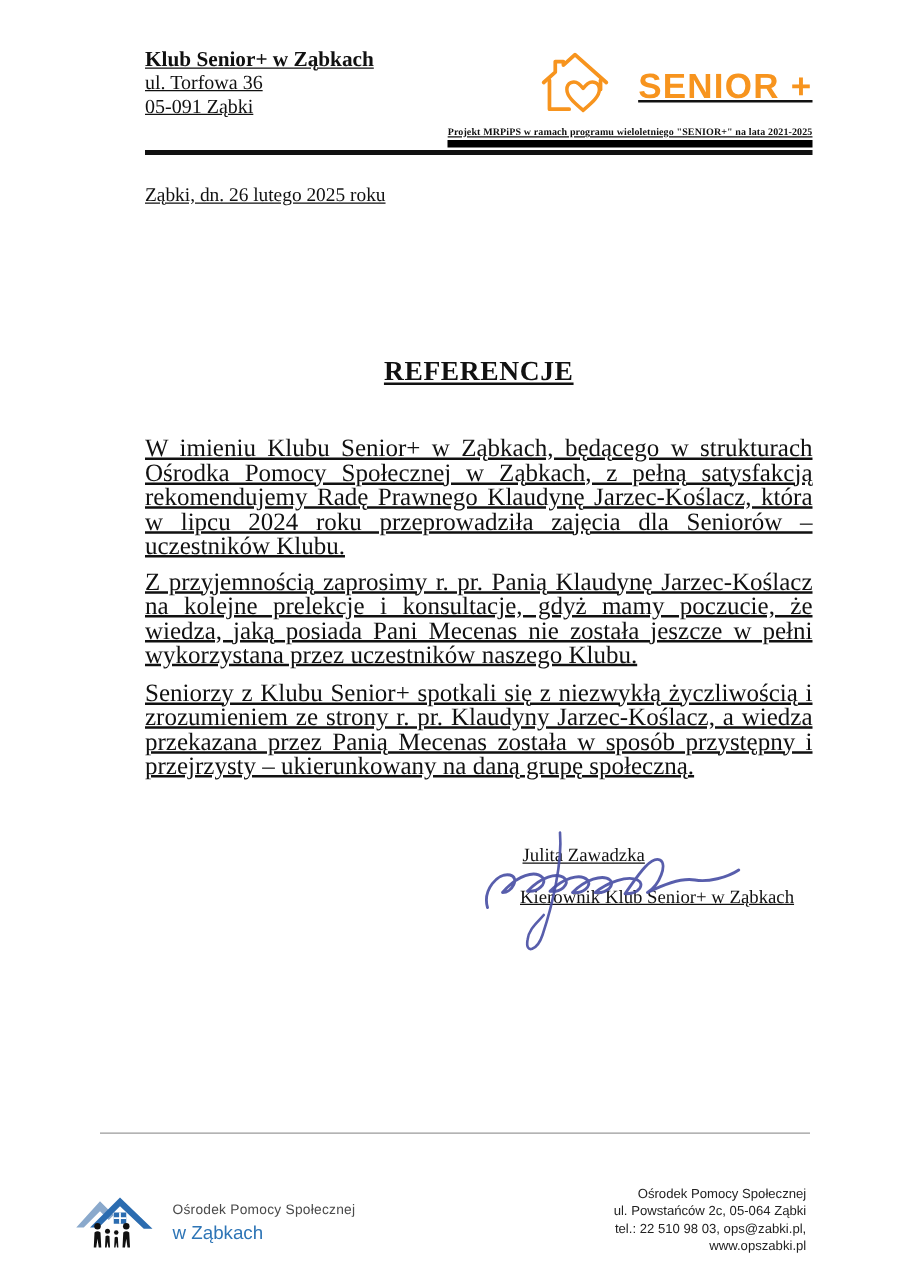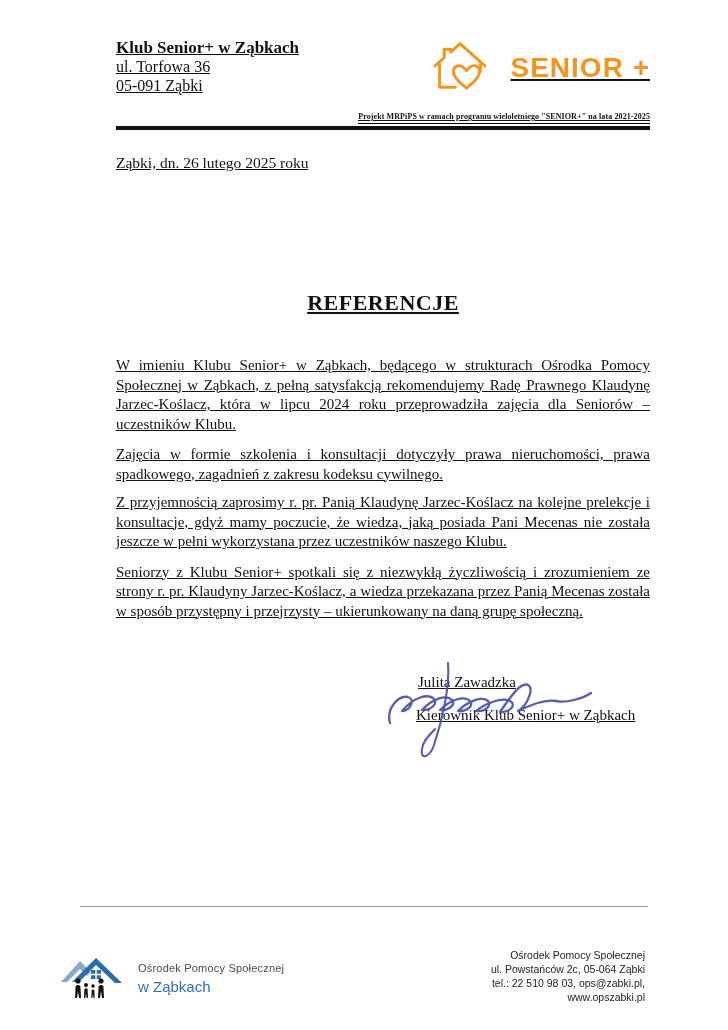--- a/index.html
+++ b/index.html
@@ -29,37 +29,37 @@
   .logo-row{display:flex;align-items:center;gap:22px;}
   .logo-text{
     font-family:"Liberation Sans", sans-serif;
     font-weight:700;font-size:28px;letter-spacing:1px;
     color:var(--accent-orange);
     line-height:1;
   }
   .tagline{
     font-size:8px;font-weight:bold;
     letter-spacing:0.1px;
-    margin-top:16px;
+    margin-top:4px;
     padding-bottom:2px;
-    border-bottom:1px solid #000000;
+    border-bottom:6px solid #000000;
     color:#111;
     white-space:nowrap;
   }
   .thick-rule{height:4px;background:#111;margin-top:2px;}
   
   .date-line{margin-top:24px;font-size:15.5px;}
   
   .doc-title{
     margin-top:118px;text-align:center;
     font-size:22px;font-weight:bold;letter-spacing:0.5px;line-height:26px;
   }
   
   .para{
-    font-size:15px;line-height:19.5px;
+    font-size:20px;line-height:19.5px;
     text-align:justify;
   }
   .para.p1{margin-top:40px;}
   .para.p2{margin-top:11px;}
   .para.p3{margin-top:11px;}
   .para.p4{margin-top:9px;}
   
   .sig-block{position:relative;margin-left:300px;margin-top:52px;width:260px;}
   .sig-name{font-size:15px;line-height:19px;padding-left:2px;}
   .sig-role{font-size:15px;line-height:19px;margin-top:14px;}
@@ -106,21 +106,20 @@
       </div>
     </div>
 
     <div class="thick-rule"></div>
 
     <div class="date-line">Ząbki, dn. 26 lutego 2025 roku</div>
 
     <div class="doc-title">REFERENCJE</div>
 
     <p class="para p1">W imieniu Klubu Senior+ w Ząbkach, będącego w strukturach Ośrodka Pomocy Społecznej w Ząbkach, z pełną satysfakcją rekomendujemy Radę Prawnego Klaudynę Jarzec-Koślacz, która w lipcu 2024 roku przeprowadziła zajęcia dla Seniorów – uczestników Klubu.</p>
-    <p class="para p2">Zajęcia w formie szkolenia i konsultacji dotyczyły prawa nieruchomości, prawa spadkowego, zagadnień z zakresu kodeksu cywilnego.</p>
     <p class="para p4">Z przyjemnością zaprosimy r. pr. Panią Klaudynę Jarzec-Koślacz na kolejne prelekcje i konsultacje, gdyż mamy poczucie, że wiedza, jaką posiada Pani Mecenas nie została jeszcze w pełni wykorzystana przez uczestników naszego Klubu.</p>
     <p class="para p3">Seniorzy z Klubu Senior+ spotkali się z niezwykłą życzliwością i zrozumieniem ze strony r. pr. Klaudyny Jarzec-Koślacz, a wiedza przekazana przez Panią Mecenas została w sposób przystępny i przejrzysty – ukierunkowany na daną grupę społeczną.</p>
 
     <div class="sig-block">
       <div class="sig-name">Julita Zawadzka</div>
       <div class="sig-role">Kierownik Klub Senior+ w Ząbkach</div>
       <svg class="sig-svg" width="214" height="112" viewBox="0 0 214 112">
         <path d="M6,64 C2,50 14,36 24,38 C32,40 26,52 18,52 C30,38 44,34 50,40 C54,45 46,52 38,51 C48,40 62,35 68,41 C72,46 64,52 56,51 C66,41 80,36 86,42 C90,47 82,53 74,52 C84,42 98,37 104,42 C108,46 102,53 92,52 C102,44 118,38 126,42 C132,45 128,53 116,53 C124,42 136,22 144,26 C150,29 144,46 134,52 C146,46 162,40 172,42 C182,44 198,40 207,34" stroke="var(--ink-blue)" stroke-width="2.3" fill="none" stroke-linecap="round" stroke-linejoin="round" opacity="0.92"></path>
         <path d="M64,4 C66,28 58,62 50,86 C46,98 36,102 38,90 C39,81 46,76 51,70" stroke="var(--ink-blue)" stroke-width="2.1" fill="none" stroke-linecap="round" opacity="0.92"></path>
       </svg>

